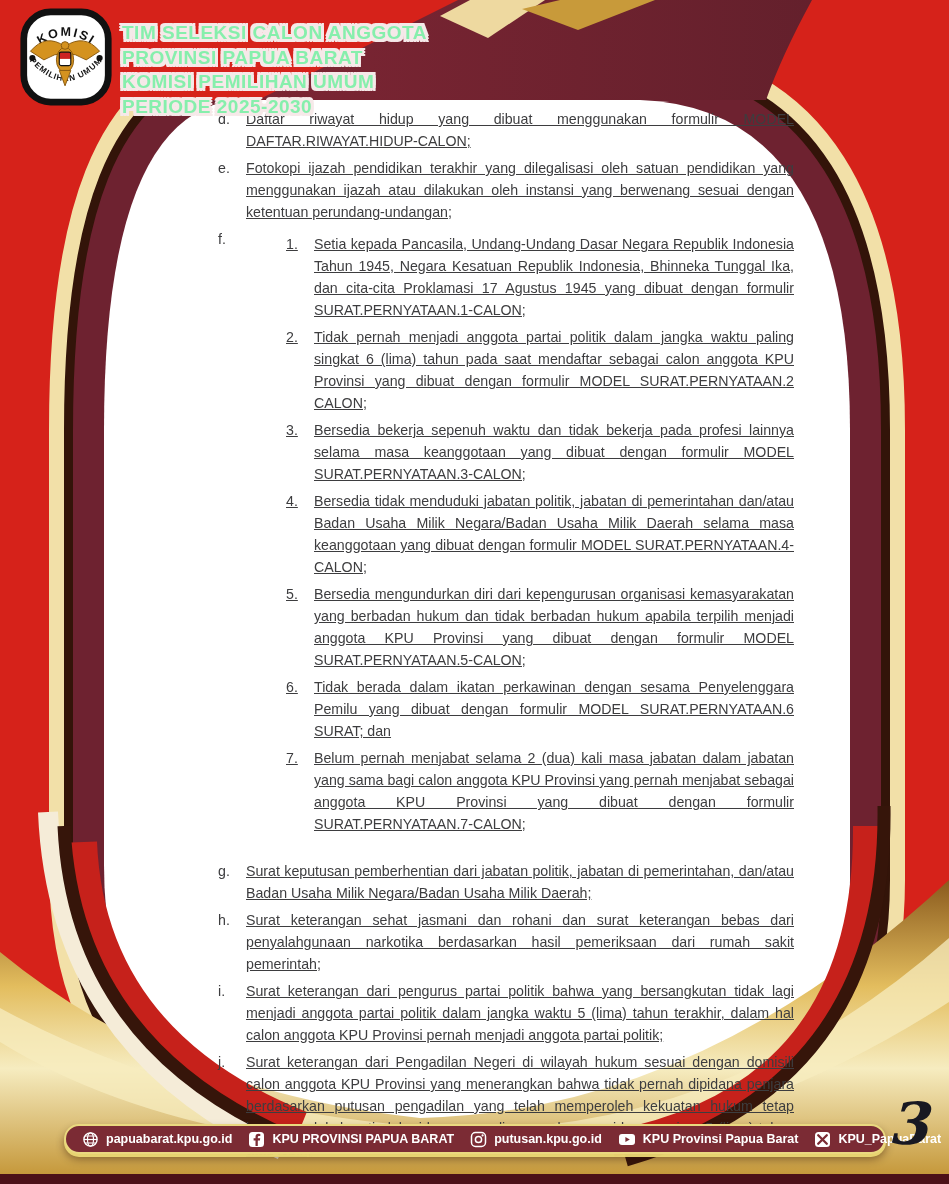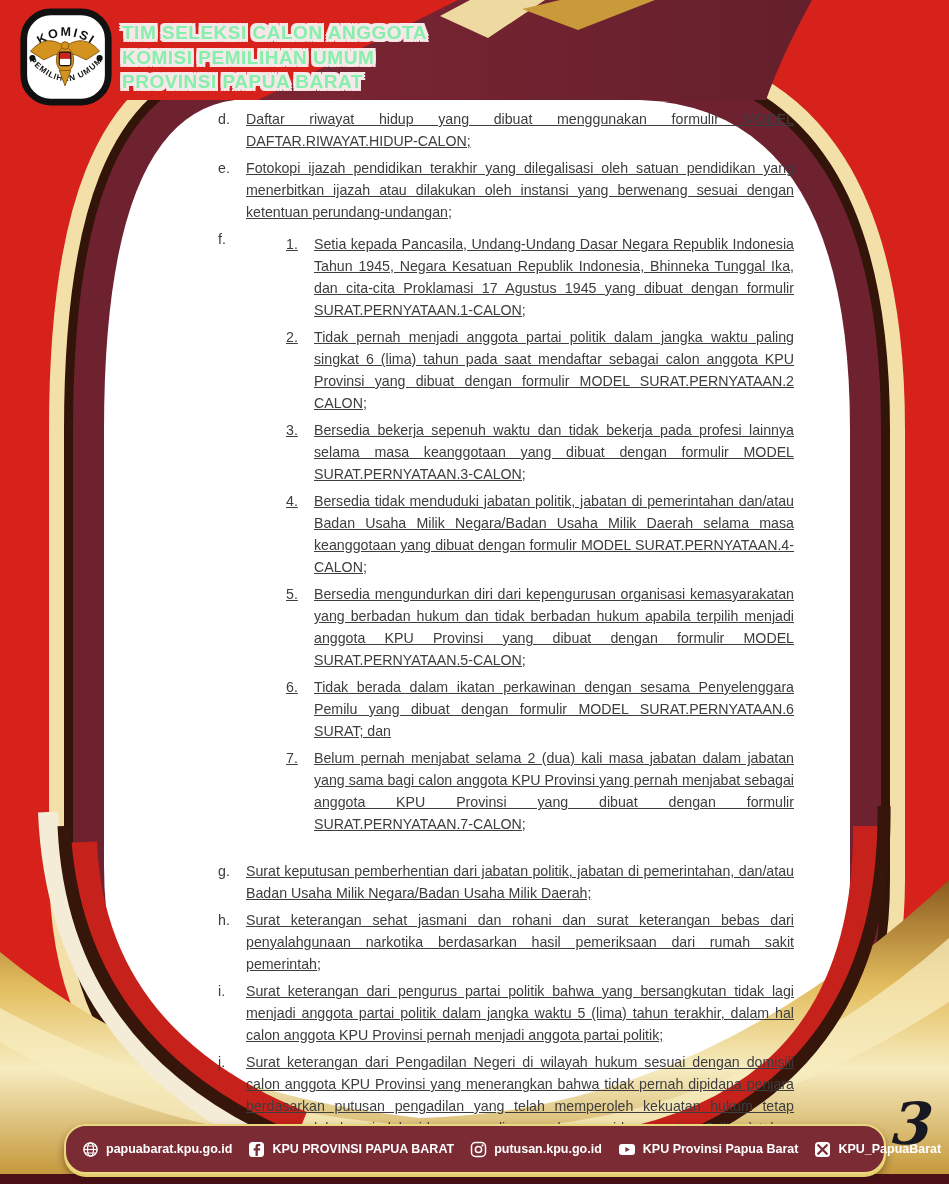--- a/index.html
+++ b/index.html
@@ -30,21 +30,21 @@
   .doc-item{display:flex;margin-bottom:5px;}
   .doc-label{flex:0 0 28px;}
   .doc-text{flex:1;text-align:justify;text-decoration:underline;}
   .doc-sub{margin-left:18px;margin-top:5px;}
   .doc-subitem{display:flex;margin-bottom:5px;}
   .doc-subitem .doc-label{flex:0 0 28px;margin-left:22px;}
   .gap-top{margin-top:20px;}
 
   
   .footer-bar{
-    position:absolute;left:64px;top:1124px;width:822px;height:50px;z-index:6;
+    position:absolute;left:64px;top:1124px;width:822px;height:30px;z-index:6;
     background:#7b2b34;border:2px solid #ead87f;border-radius:22px;
     box-shadow:0 3px 0 rgba(236,216,116,.95), 0 5px 8px rgba(40,10,0,.45);
     display:flex;align-items:center;justify-content:space-between;
     padding:0 16px;box-sizing:border-box;
   }
   .f-link{display:flex;align-items:center;gap:7px;color:#fff;
     font-size:12.5px;font-weight:bold;white-space:nowrap;}
   .f-sep{width:3px;height:24px;background:#fff;border-radius:2px;margin:0 8px;}
   .f-ic{display:block;}
 
@@ -127,34 +127,35 @@
         <path d="M43 64 L55 64 L49 80 Z" fill="#d4921f" stroke="#8a5a10" stroke-width="1"></path>
         <rect x="43" y="45" width="12" height="7" fill="#cc2222"></rect>
         <rect x="43" y="52" width="12" height="7" fill="#ffffff"></rect>
         <rect x="43" y="45" width="12" height="14" rx="2" fill="none" stroke="#111" stroke-width="1.2"></rect>
       </g>
     </svg>
   </div>
 
   <div class="title">
     <div>TIM SELEKSI CALON ANGGOTA</div>
+    <div>PROVINSI PAPUA BARAT</div>
     <div>KOMISI PEMILIHAN UMUM</div>
-    <div>PROVINSI PAPUA BARAT</div>
+    <div>PERIODE 2025-2030</div>
   </div>
 
   <div class="doc">
 
     <div class="doc-item">
       <span class="doc-label">d.</span>
       <div class="doc-text">Daftar riwayat hidup yang dibuat menggunakan formulir MODEL DAFTAR.RIWAYAT.HIDUP-CALON;</div>
     </div>
 
     <div class="doc-item">
       <span class="doc-label">e.</span>
-      <div class="doc-text">Fotokopi ijazah pendidikan terakhir yang dilegalisasi oleh satuan pendidikan yang menerbitkan ijazah atau dilakukan oleh instansi yang berwenang sesuai dengan ketentuan perundang-undangan;</div>
+      <div class="doc-text">Fotokopi ijazah pendidikan terakhir yang dilegalisasi oleh satuan pendidikan yang menggunakan ijazah atau dilakukan oleh instansi yang berwenang sesuai dengan ketentuan perundang-undangan;</div>
     </div>
 
     <div class="doc-item">
       <span class="doc-label">f.</span>
       <div class="doc-text">
         <div class="doc-sub">
           <div class="doc-subitem">
             <span class="doc-label">1.</span>
             <div class="doc-text">Setia kepada Pancasila, Undang-Undang Dasar Negara Republik Indonesia Tahun 1945, Negara Kesatuan Republik Indonesia, Bhinneka Tunggal Ika, dan cita-cita Proklamasi 17 Agustus 1945 yang dibuat dengan formulir SURAT.PERNYATAAN.1-CALON;</div>
           </div>

